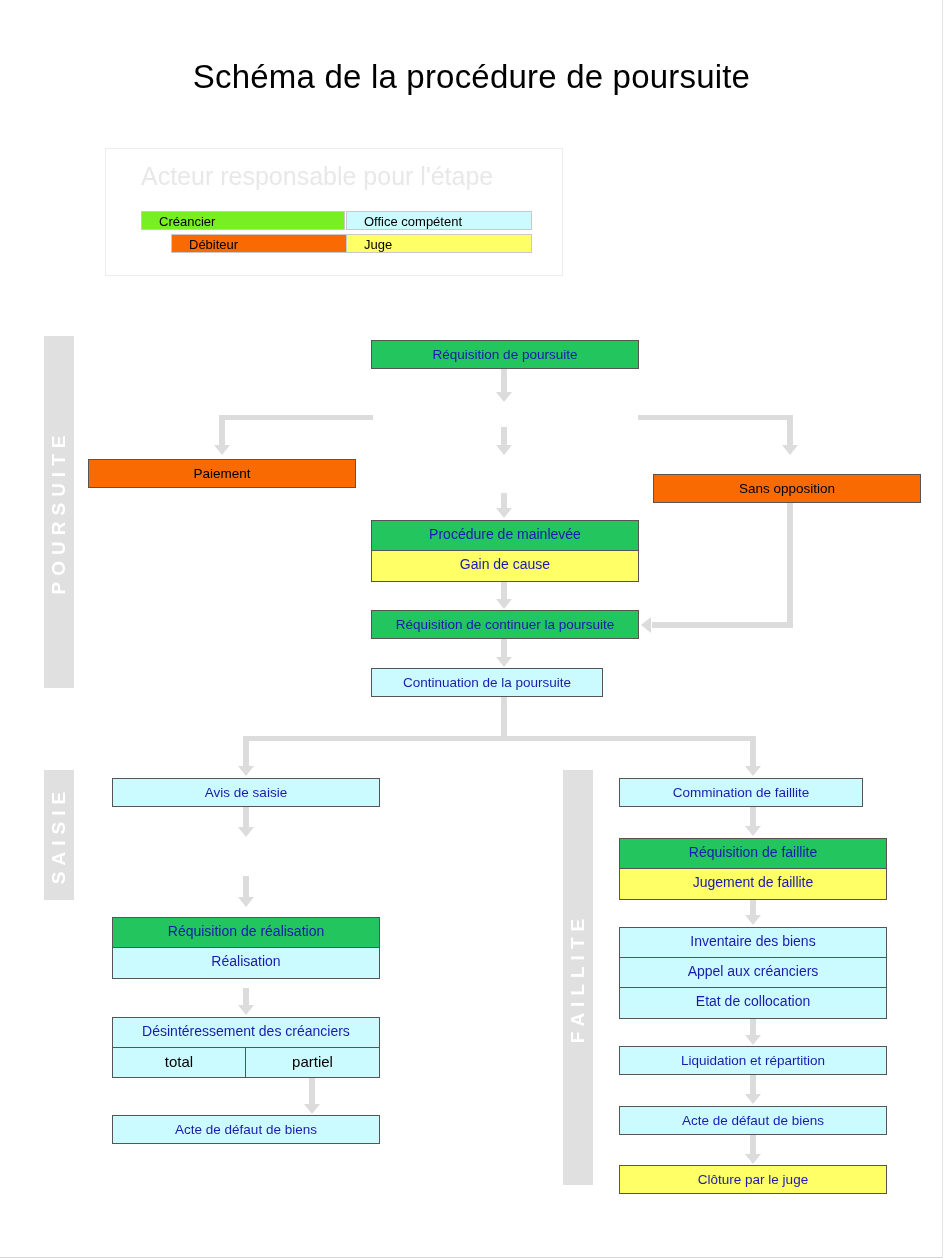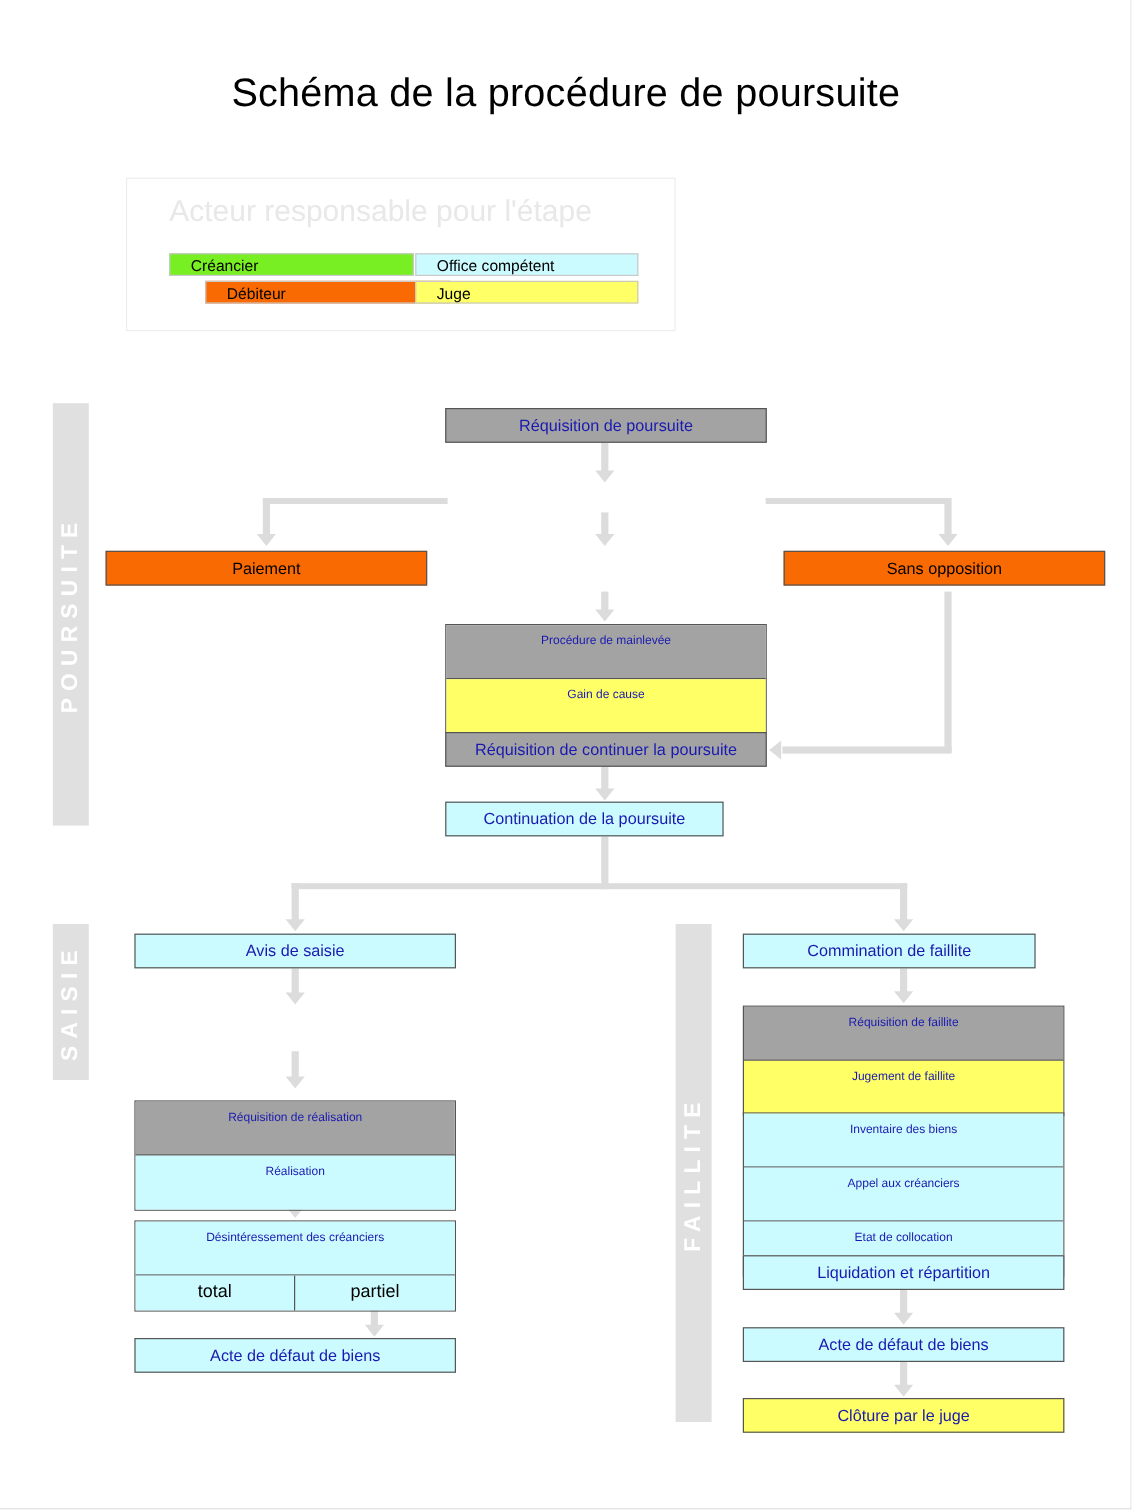--- a/index.html
+++ b/index.html
@@ -90,38 +90,38 @@
     box-sizing: border-box;
     border: 1px solid #555555;
     text-align: center;
     font-size: 13.5px;
     color: #1a1ab0;
     line-height: 27px;
     height: 29px;
     white-space: nowrap;
     overflow: hidden;
   }
-  .n-green  { background: #a3a3a3; }
+  .n-green  { background: #22c55e; }
   .n-cyan   { background: #ccfbff; }
   .n-yellow { background: #ffff66; }
   .n-orange { background: #fa6a02; }
   .txt-black { color: #000000; }
 
   
   .stack {
     position: absolute;
     box-sizing: border-box;
     border: 1px solid #555555;
   }
   .stack .row {
     box-sizing: border-box;
-    height: 45px;
+    height: 30px;
     line-height: 27px;
     text-align: center;
-    font-size: 10px;
+    font-size: 14px;
     color: #1a1ab0;
     white-space: nowrap;
     border-bottom: 1px solid #555555;
   }
   .stack .row:last-child { border-bottom: none; }
   .splitrow {
     display: flex;
     height: 29px;
   }
   .splitrow > div {
@@ -250,21 +250,21 @@
 
   <div class="ln" style="left:750px; top:1135px; width:6px; height:22px;"></div>
   <div class="arrow-down" style="left:745px; top:1154px;"></div>
 
   <div class="node n-green" style="left:371px; top:340px; width:268px;">Réquisition de poursuite</div>
 
 
   <div class="node n-orange txt-black" style="left:88px; top:459px; width:268px;">Paiement</div>
 
 
-  <div class="node n-orange txt-black" style="left:653px; top:459px; width:268px;text-align:center;">Sans opposition</div>
+  <div class="node n-orange txt-black" style="left:653px; top:474px; width:268px;text-align:center;">Sans opposition</div>
 
   <div class="stack" style="left:371px; top:520px; width:268px;">
     <div class="row n-green">Procédure de mainlevée</div>
     <div class="row n-yellow">Gain de cause</div>
   </div>
 
   <div class="node n-green" style="left:371px; top:610px; width:268px;">Réquisition de continuer la poursuite</div>
 
   <div class="node n-cyan" style="left:371px; top:668px; width:232px;">Continuation de la poursuite</div>
 

